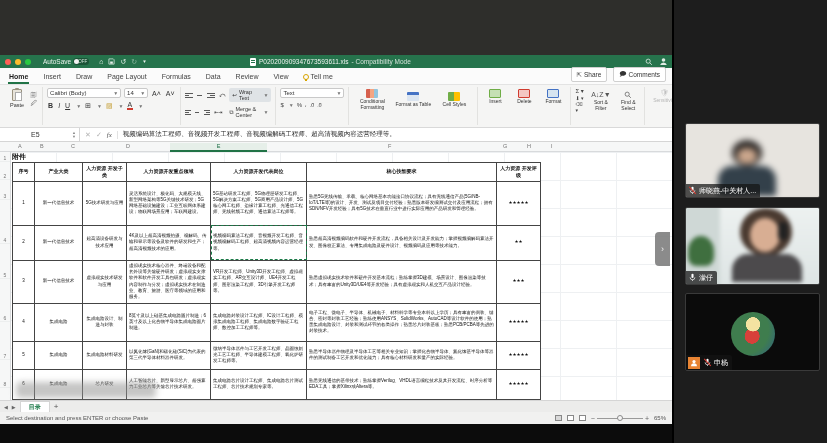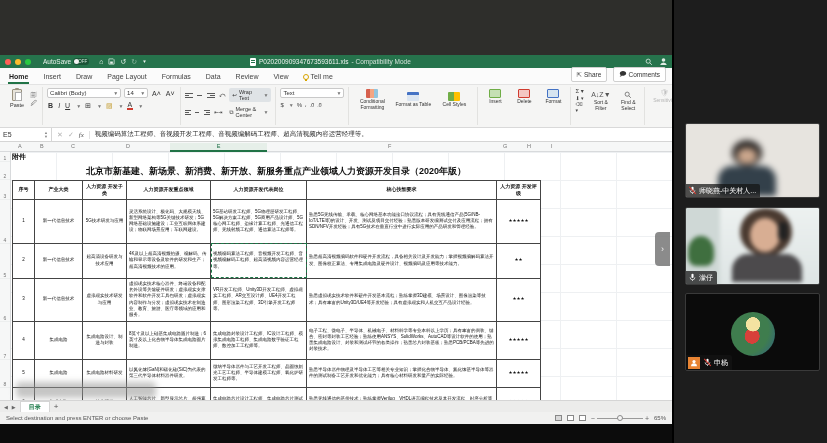--- a/index.html
+++ b/index.html
@@ -52,21 +52,21 @@
   .albtn i { display:block; height:1px; background:#5a5a5a; }
   .al-l i:nth-child(2){width:60%}.al-c i{margin:0 auto}.al-c i:nth-child(2){width:60%}.al-r i:nth-child(2){width:60%;margin-left:auto}
   .wrapbtn { background:#dfe3e6; border-radius:2px; font-size:5.5px; color:#333; padding:1px 3px; display:flex; align-items:center; gap:2px; }
   .stackbtn { display:flex; flex-direction:column; align-items:center; width:38px; font-size:5px; color:#333; text-align:center; line-height:1.15; gap:1px; padding-top:1px; }
   .gicon { width:12px; height:9px; border-radius:1px; }
   .ed-col { display:flex; flex-direction:column; font-size:6px; color:#444; line-height:1.2; }
   .gray { color:#b5b5b5; }
   .sep-none { border-right:none; }
 
   
-  .fbar { height:14px; display:flex; align-items:center; border-bottom:1px solid #d5d5d5; background:#fff; }
+  .fbar { height:14px; display:flex; align-items:center; border-bottom:1px solid #d5d5d5; background:#fff;padding-left:28px; }
   .namebox { width:52px; height:100%; border-right:1px solid #d5d5d5; display:flex; align-items:center; justify-content:space-between; padding:0 3px; font-size:7px; color:#333; }
   .stepper { display:flex; flex-direction:column; font-size:4px; color:#888; line-height:0.9; }
   .fx-btns { display:flex; gap:5px; padding:0 5px; border-right:1px solid #e2e2e2; font-size:7px; color:#b3b3b3; align-items:center; }
   .fx { font-style:italic; font-family:"Liberation Serif","DejaVu Serif",serif; color:#555; }
   .ftext { font-size:6.5px; color:#222; padding-left:5px; white-space:nowrap; overflow:hidden; }
 
   
   .colhead { height:10px; background:#f6f7f7; border-bottom:1px solid #d8dadc; position:relative; font-size:5.5px; color:#777; }
   .colhead span { position:absolute; top:1px; }
   .esel { position:absolute; left:170px; top:0; width:97px; height:100%; background:#e6efe9; border-bottom:2px solid #217346; color:#1c6e45; text-align:center; font-size:5.5px; }
@@ -417,21 +417,20 @@
           <div style="height:44px">4</div>
           <div style="height:35px">5</div>
           <div style="height:43px">6</div>
           <div style="height:38px">7</div>
           <div style="height:28px">8</div>
           <div style="height:22px">9</div>
         </div>
 
         <div class="sheetcontent">
           <div class="fujian">附件</div>
-          <div class="ttitle">北京市新基建、新场景、新消费、新开放、新服务重点产业领域人力资源开发目录（2020年版）</div>
 
           <table class="dir">
             <colgroup>
               <col style="width:22px">
                 <col style="width:48px">
                 <col style="width:44px">
               <col style="width:84px">
                 <col style="width:96px">
                 <col style="width:190px">
                 <col style="width:44px">

